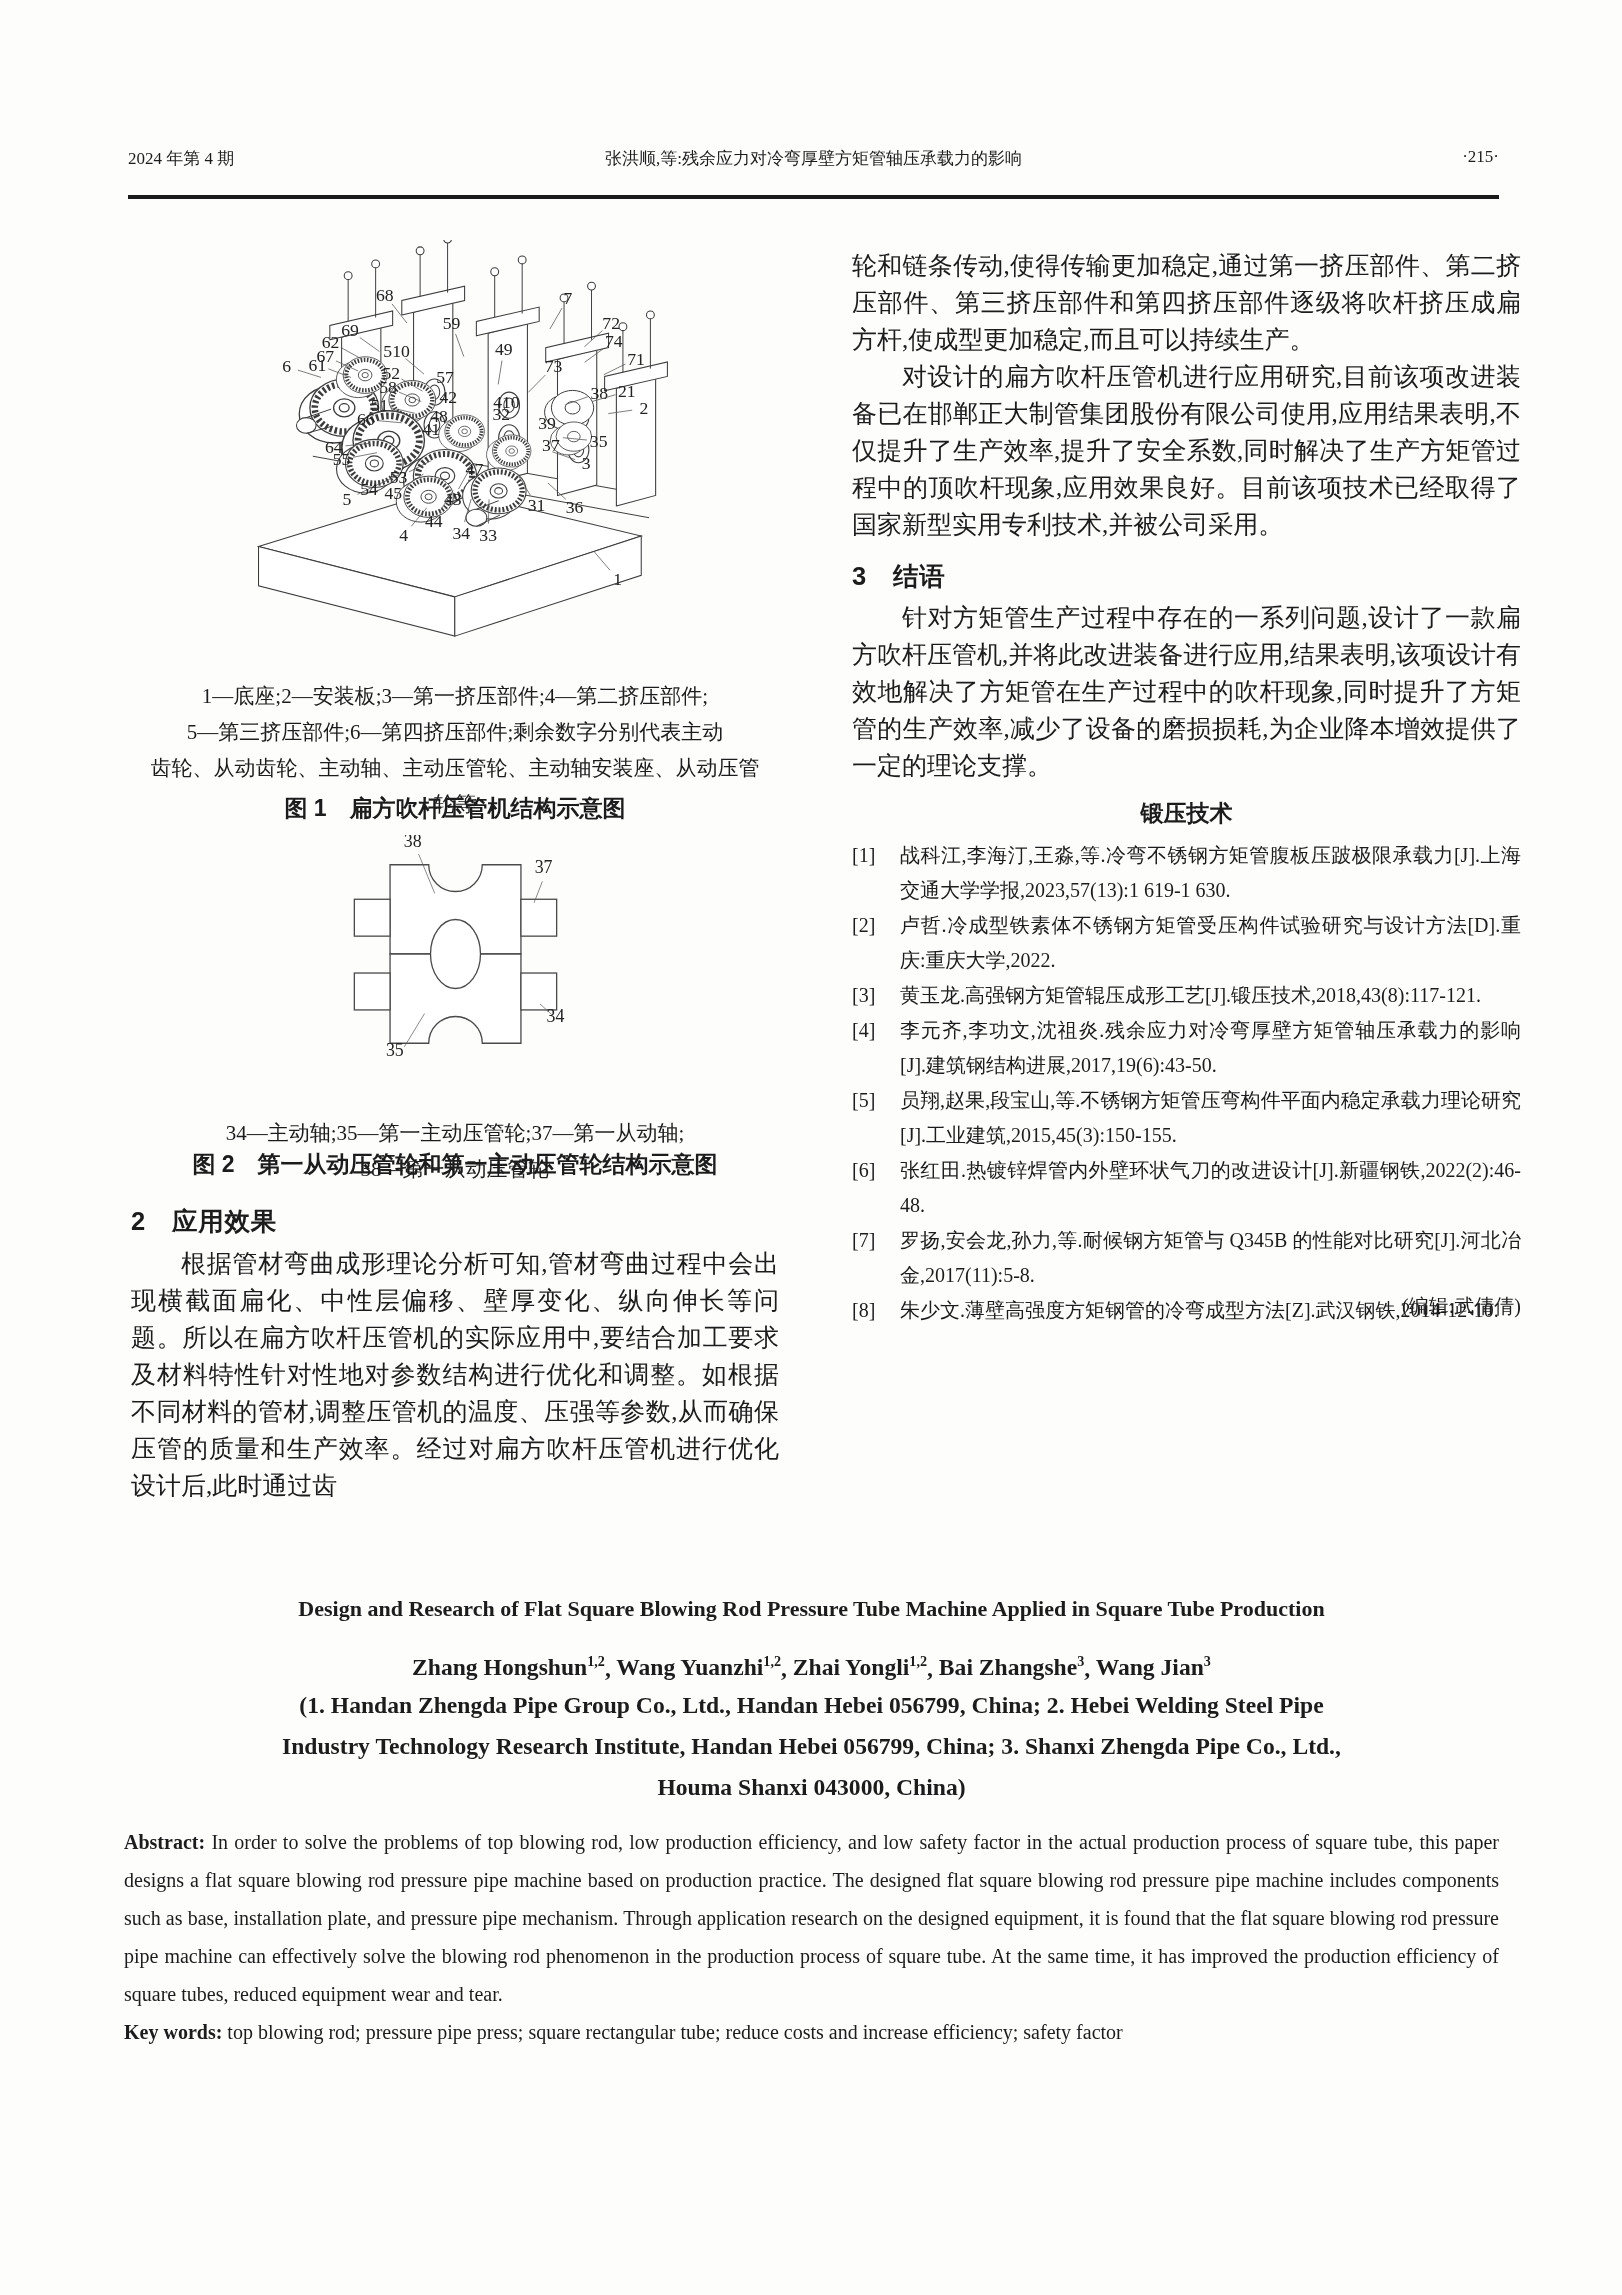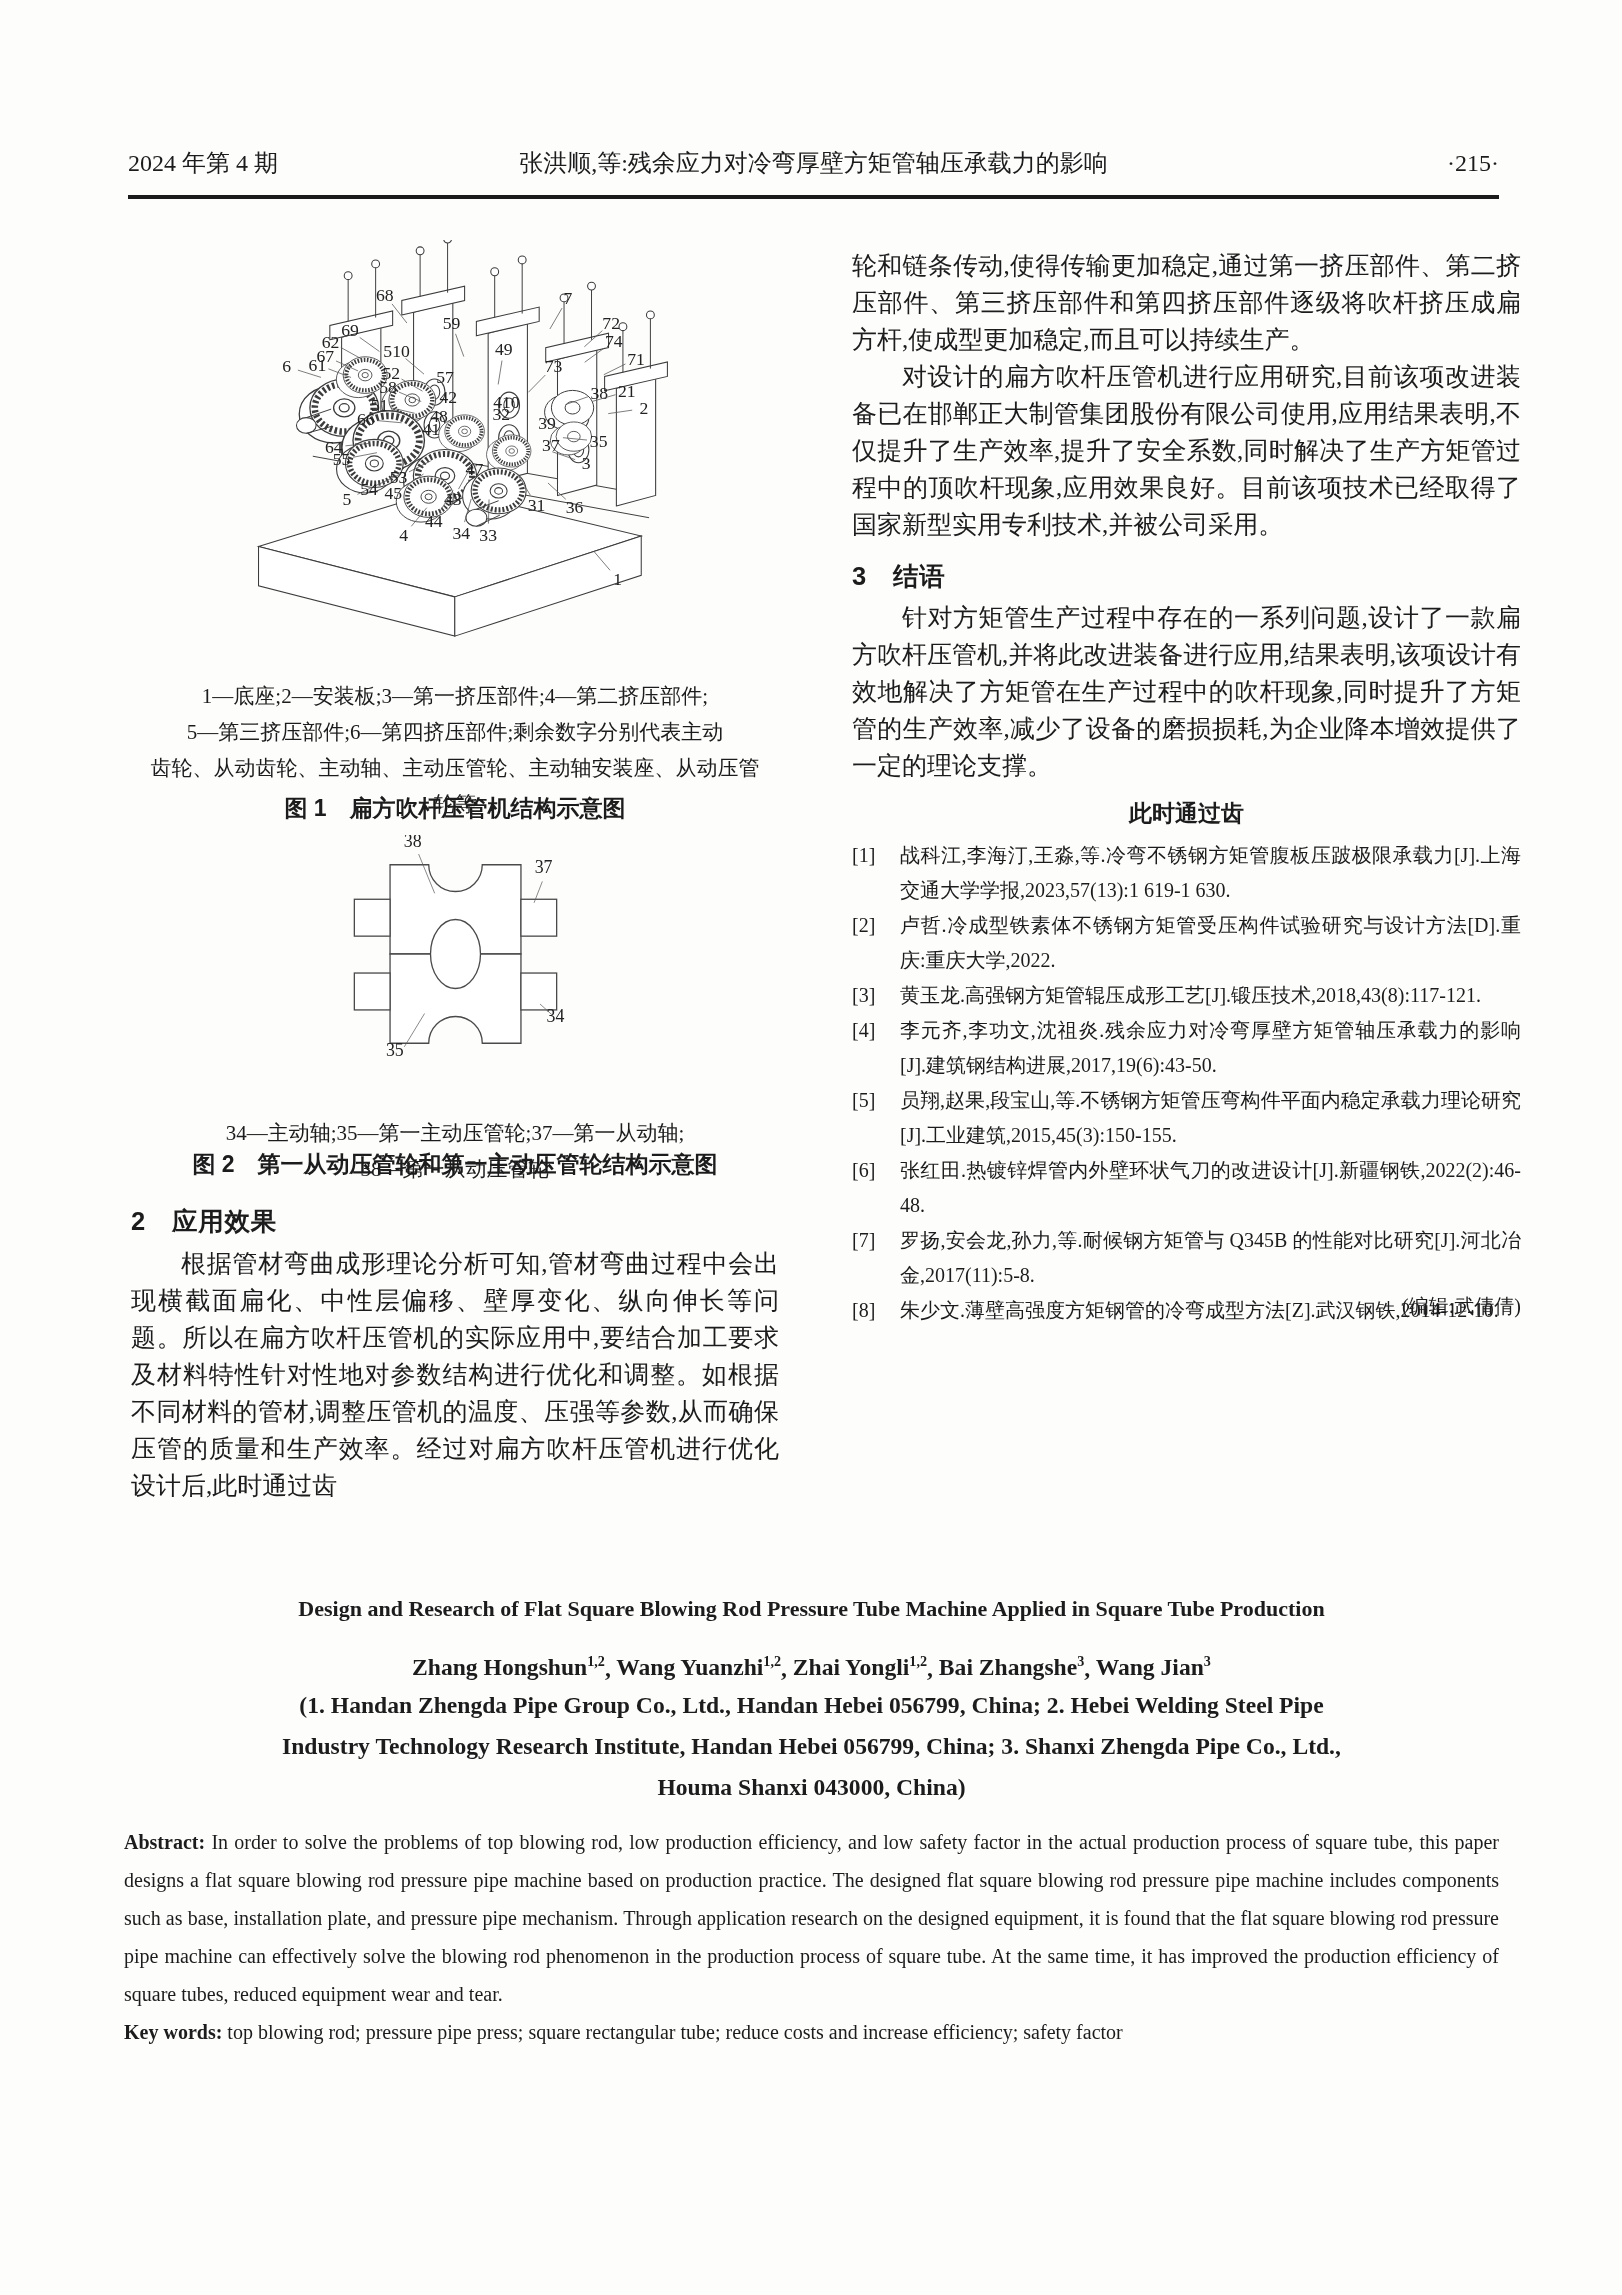--- a/index.html
+++ b/index.html
@@ -1,21 +1,21 @@
 <!DOCTYPE html>
 <html style="font-size:10.5px"><head>
 <meta charset="utf-8">
 <style>
   html,body{margin:0;padding:0;background:#d9d9d9;}
   .page{position:relative;width:1623px;height:2295px;background:#fdfdfc;overflow:hidden;color:#1c1c1c;
         font-family:"Liberation Serif","DejaVu Serif",serif;}
   .zh{font-family:"Liberation Serif","DejaVu Serif",serif;}
   .hei{font-family:"Liberation Sans","DejaVu Sans",sans-serif;font-weight:bold;}
   
-  .header{position:absolute;left:128px;top:147px;width:1371px;display:flex;align-items:center;font-size:24px;}
+  .header{position:absolute;left:128px;top:147px;width:1371px;display:flex;align-items:flex-start;font-size:17px;}
   .header .h-left{flex:1;text-align:left;}
   .header .h-mid{flex:2.6;text-align:center;}
   .header .h-right{flex:1;text-align:right;}
   .header-rule{position:absolute;left:128px;top:195px;width:1371px;height:3.9px;background:#1b1b1b;}
   
   .abs{position:absolute;}
   .body-text{font-size:25px;line-height:37px;text-align:justify;}
   .indent{text-indent:2em;}
   .sec-head{font-size:25.5px;letter-spacing:0.7px;}
   .notes{font-size:21px;line-height:36px;text-align:center;}
@@ -273,21 +273,21 @@
   <div class="abs hei fig-caption" style="left:131px;top:1149px;width:648px;">图 2　第一从动压管轮和第一主动压管轮结构示意图</div>
 
   <div class="abs hei sec-head" style="left:131px;top:1204px;width:648px;">2　应用效果</div>
   <div class="abs zh body-text indent" style="left:131px;top:1245px;width:648px;">根据管材弯曲成形理论分析可知,管材弯曲过程中会出现横截面扁化、中性层偏移、壁厚变化、纵向伸长等问题。所以在扁方吹杆压管机的实际应用中,要结合加工要求及材料特性针对性地对参数结构进行优化和调整。如根据不同材料的管材,调整压管机的温度、压强等参数,从而确保压管的质量和生产效率。经过对扁方吹杆压管机进行优化设计后,此时通过齿</div>
 
   <div class="abs" style="left:852px;top:241px;width:669px;margin-top:6px;">
     <div class="zh body-text">轮和链条传动,使得传输更加稳定,通过第一挤压部件、第二挤压部件、第三挤压部件和第四挤压部件逐级将吹杆挤压成扁方杆,使成型更加稳定,而且可以持续生产。</div>
     <div class="zh body-text indent">对设计的扁方吹杆压管机进行应用研究,目前该项改进装备已在邯郸正大制管集团股份有限公司使用,应用结果表明,不仅提升了生产效率,提升了安全系数,同时解决了生产方矩管过程中的顶吹杆现象,应用效果良好。目前该项技术已经取得了国家新型实用专利技术,并被公司采用。</div>
     <div class="hei sec-head" style="margin-top:15.7px;">3　结语</div>
     <div class="zh body-text indent" style="margin-top:5.2px;">针对方矩管生产过程中存在的一系列问题,设计了一款扁方吹杆压管机,并将此改进装备进行应用,结果表明,该项设计有效地解决了方矩管在生产过程中的吹杆现象,同时提升了方矩管的生产效率,减少了设备的磨损损耗,为企业降本增效提供了一定的理论支撑。</div>
-    <div class="hei ref-head" style="margin-top:14.4px;">此时通过齿</div>
+    <div class="hei ref-head" style="margin-top:14.4px;">锻压技术</div>
     <div class="zh refs" id="ref-list">
         <div class="ref-item">
           <span class="ref-no">[1]</span>
           <span class="ref-text">战科江,李海汀,王淼,等.冷弯不锈钢方矩管腹板压跛极限承载力[J].上海交通大学学报,2023,57(13):1 619-1 630.</span>
         </div>
         <div class="ref-item">
           <span class="ref-no">[2]</span>
           <span class="ref-text">卢哲.冷成型铁素体不锈钢方矩管受压构件试验研究与设计方法[D].重庆:重庆大学,2022.</span>
         </div>
         <div class="ref-item">

